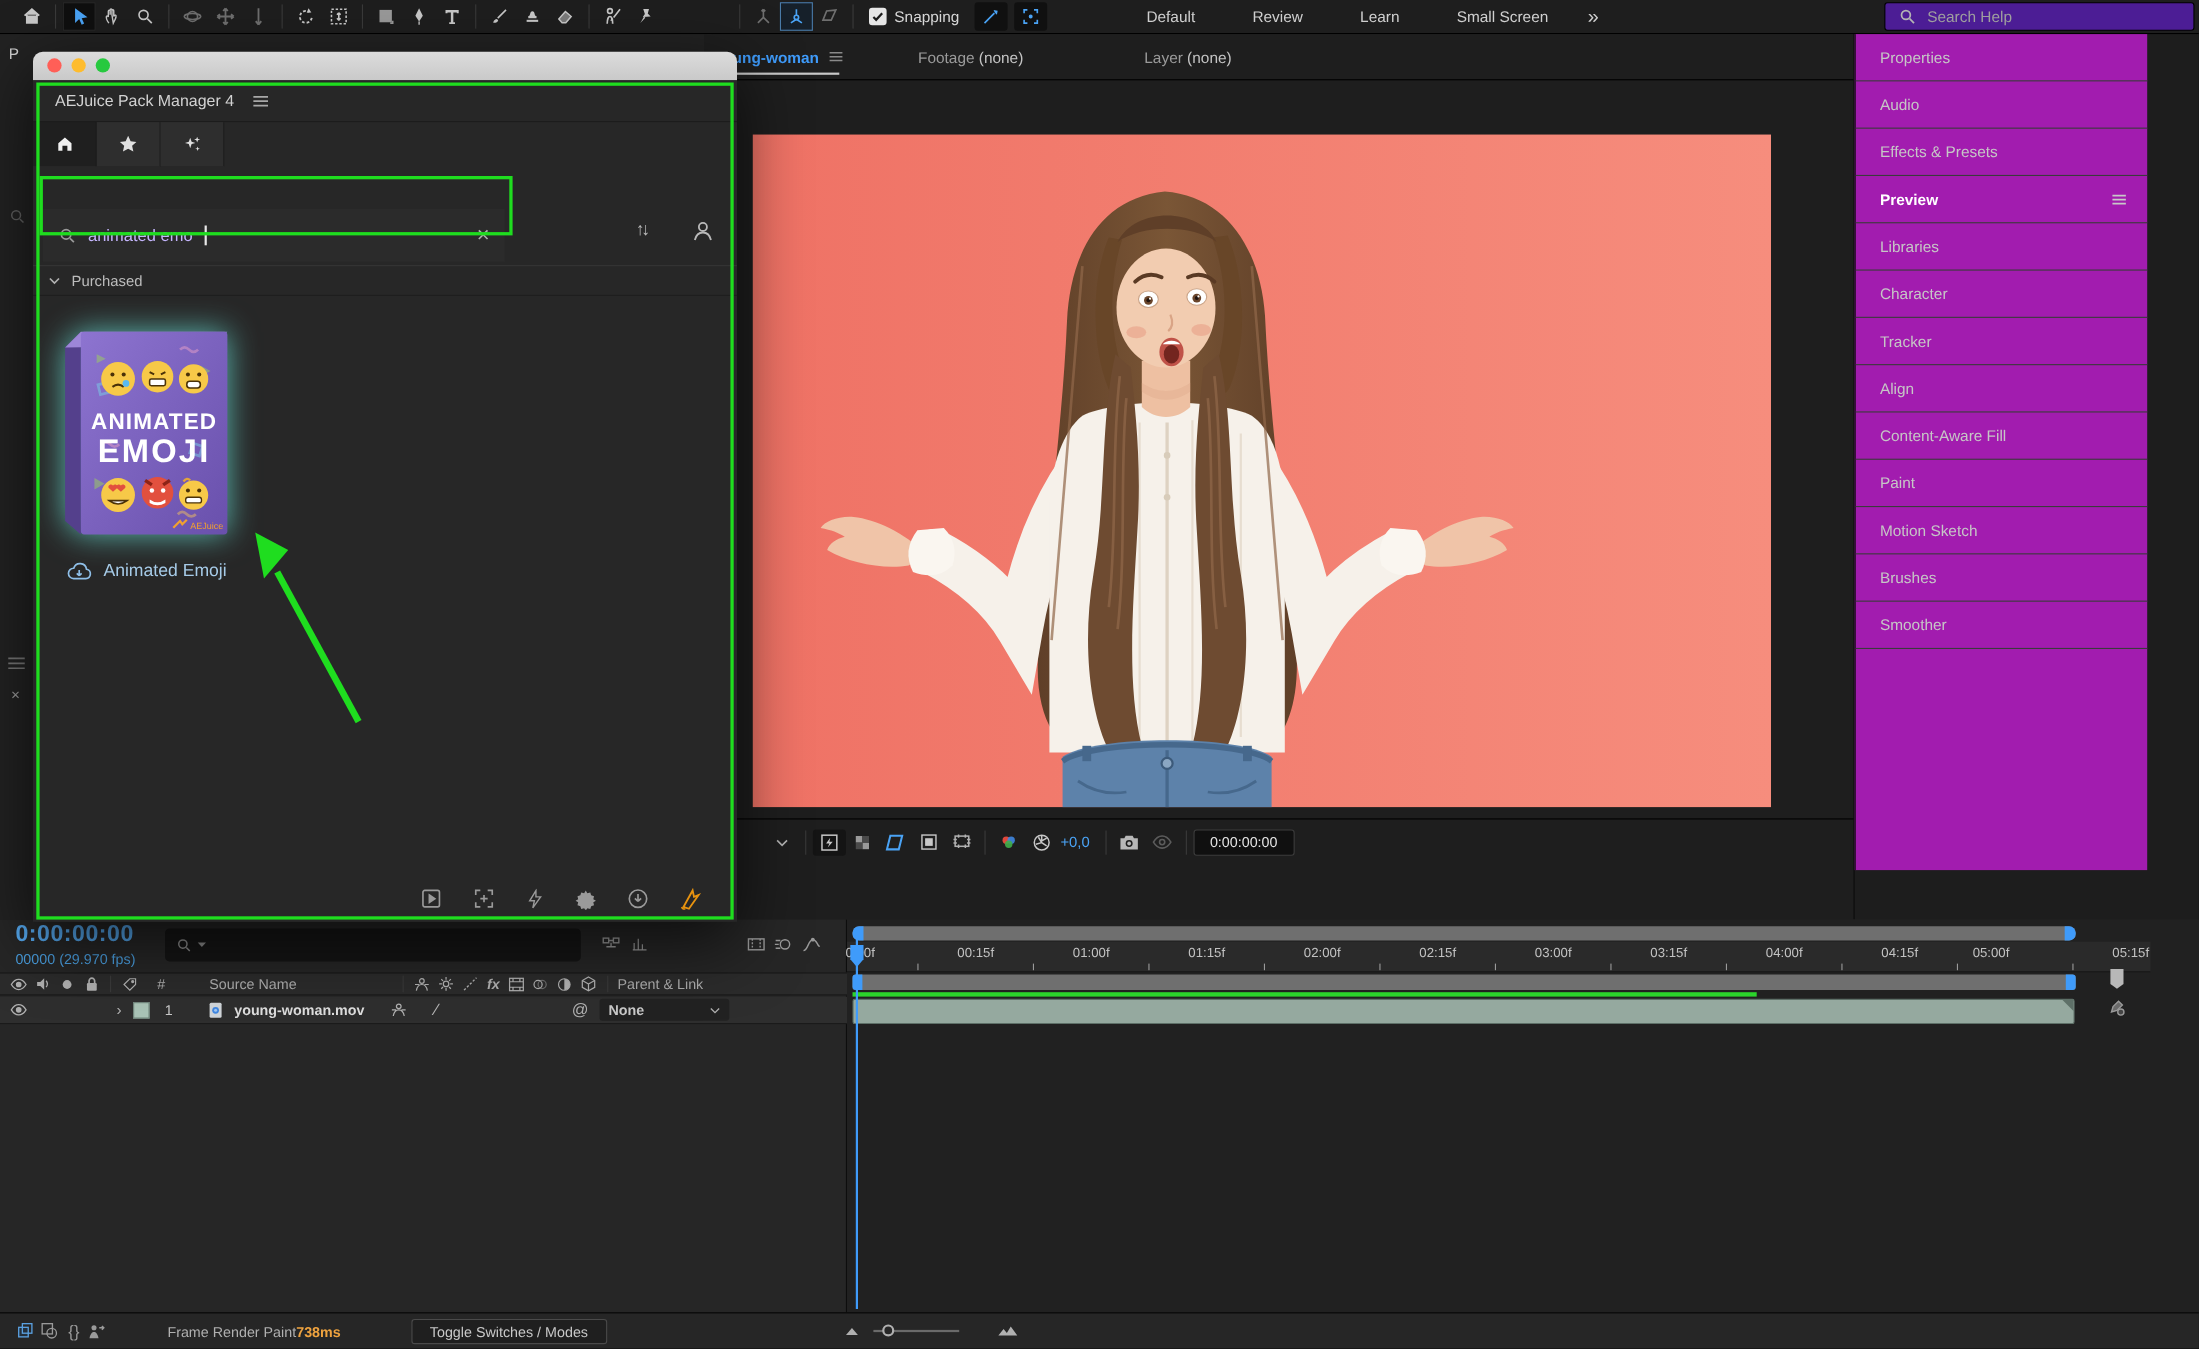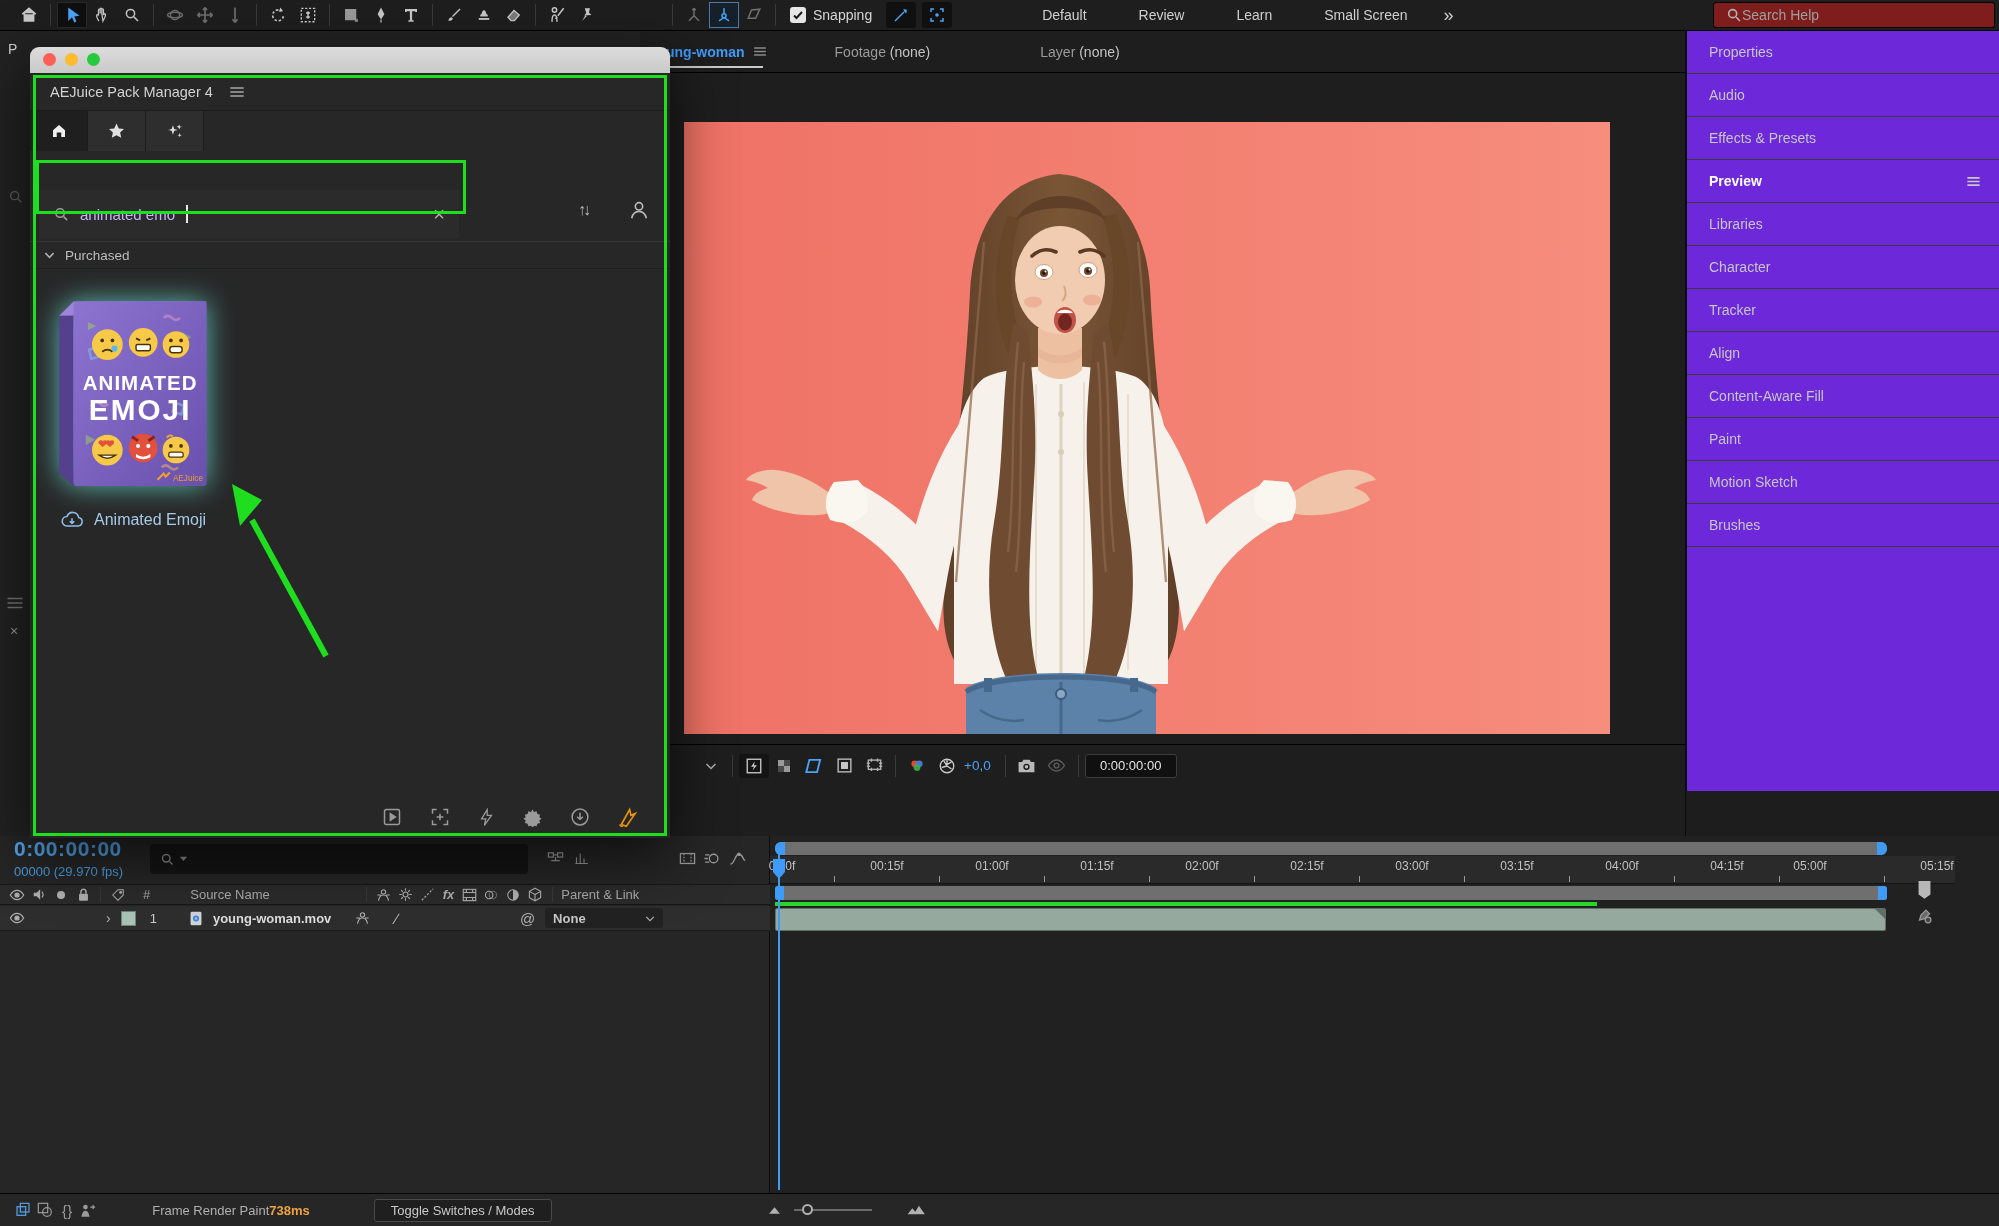--- a/index.html
+++ b/index.html
@@ -8,24 +8,24 @@
     font-family:"Liberation Sans","DejaVu Sans",sans-serif;color:#bfbfbf;overflow:hidden;}
   .a{position:absolute;}
   .row{display:flex;align-items:center;}
   svg{display:block;}
   .tool{width:30px;height:26px;display:flex;align-items:center;justify-content:center;flex:0 0 auto;}
   .tsep{width:1px;height:22px;background:#3a3a3a;margin:0 6px;flex:0 0 auto;}
   .ws{color:#cfcfcf;font-size:14px;padding:0 26px;cursor:default;}
   
   #toolbar{left:0;top:0;width:1999px;height:31px;background:#1e1e1e;border-bottom:1px solid #000;
     display:flex;align-items:center;}
-  #helpbox{position:absolute;right:4px;top:2px;width:282px;height:26px;background:#7f1d1d;
-    border:1px solid #000;border-radius:3px;display:flex;align-items:center;gap:0;padding-left:12px;}
+  #helpbox{position:absolute;right:4px;top:2px;width:282px;height:26px;background:#4c1d95;
+    border:1px solid #000;border-radius:3px;display:flex;align-items:center;gap:10px;padding-left:12px;}
   
-  #sidebar{left:1686px;top:31px;width:313px;height:760px;background:#6d28d9;border-left:1px solid #0a0a0a;}
+  #sidebar{left:1686px;top:31px;width:266px;height:760px;background:#a21caf;border-left:1px solid #0a0a0a;}
   .srow{height:43px;border-bottom:1px solid #3b3b3b;display:flex;align-items:center;
     padding-left:22px;font-size:14px;color:#c6c6c6;position:relative;}
   .srow.active{color:#fff;font-weight:bold;}
   
   #viewer{left:640px;top:31px;width:1046px;height:805px;background:#1e1e1e;border-right:1px solid #0a0a0a;}
   #vtabs{position:absolute;left:0;top:0;width:100%;height:42px;border-bottom:1px solid #000;
     display:flex;align-items:center;font-size:14px;}
   .vtab{color:#9a9a9a;padding:0 10px;}
   .vtab .none{color:#c4c4c4;}
   #vtoolbar{position:absolute;left:0;top:713px;width:100%;height:42px;border-top:1px solid #000;
@@ -435,20 +435,23 @@
       </div>
     <div class="srow">
         <span>Paint</span>
       </div>
     <div class="srow">
         <span>Motion Sketch</span>
       </div>
     <div class="srow">
         <span>Brushes</span>
       </div>
+    <div class="srow">
+        <span>Smoother</span>
+      </div>
   </div>
 
   <div id="timeline" class="a">
 
     <div class="a" style="left:0;top:0;width:770px;height:357px;background:#262626;border-right:1px solid #0d0d0d">
       <span class="a" style="left:14px;top:1px;font-size:21px;font-weight:bold;color:#55a9f0;letter-spacing:.5px">0:00:00:00</span>
       <span class="a" style="left:14px;top:28px;font-size:13px;color:#4a9fe0">00000 (29.970 fps)</span>
       <div class="a" style="left:150px;top:8px;width:378px;height:30px;background:#151515;border-radius:4px;display:flex;align-items:center;padding-left:10px;gap:4px">
         <svg width="15" height="15" viewBox="0 0 24 24" fill="none" stroke="#8a8a8a" stroke-width="2.2">
             <circle cx="10" cy="10" r="6"></circle>

